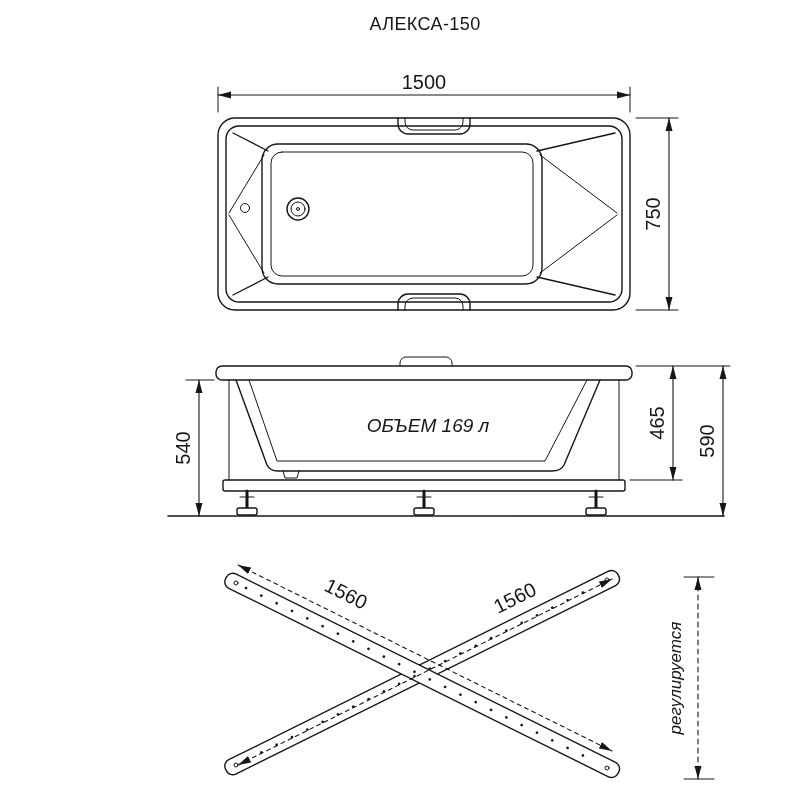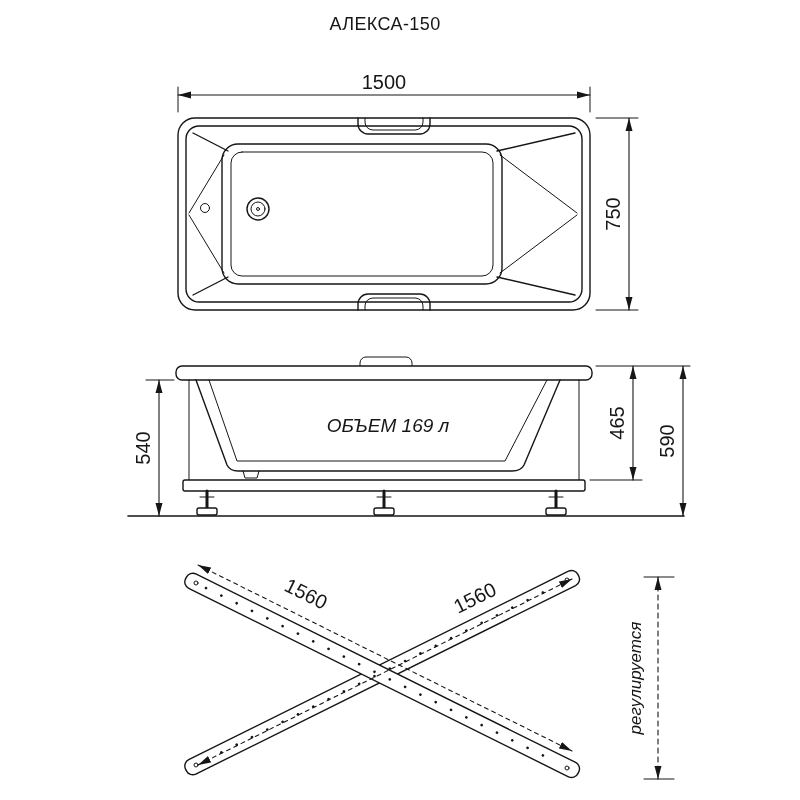--- a/index.html
+++ b/index.html
@@ -3,20 +3,21 @@
 <meta charset="utf-8">
 <style>
   html, body { margin: 0; padding: 0; background: #ffffff; }
   .canvas {
     position: relative;
     width: 736px;
     height: 800px;
     background: #ffffff;
     font-family: "Liberation Sans", sans-serif;
     overflow: hidden;
+    padding-left: 40px;
   }
   svg { display: block; }
   svg text {
     fill: #161616;
     stroke: none;
     font-family: "Liberation Sans", sans-serif;
   }
   .title-text   { font-size: 18px; letter-spacing: 0.4px; }
   .dim-text     { font-size: 20px; }
   .volume-text  { font-size: 19px; font-style: italic; }

